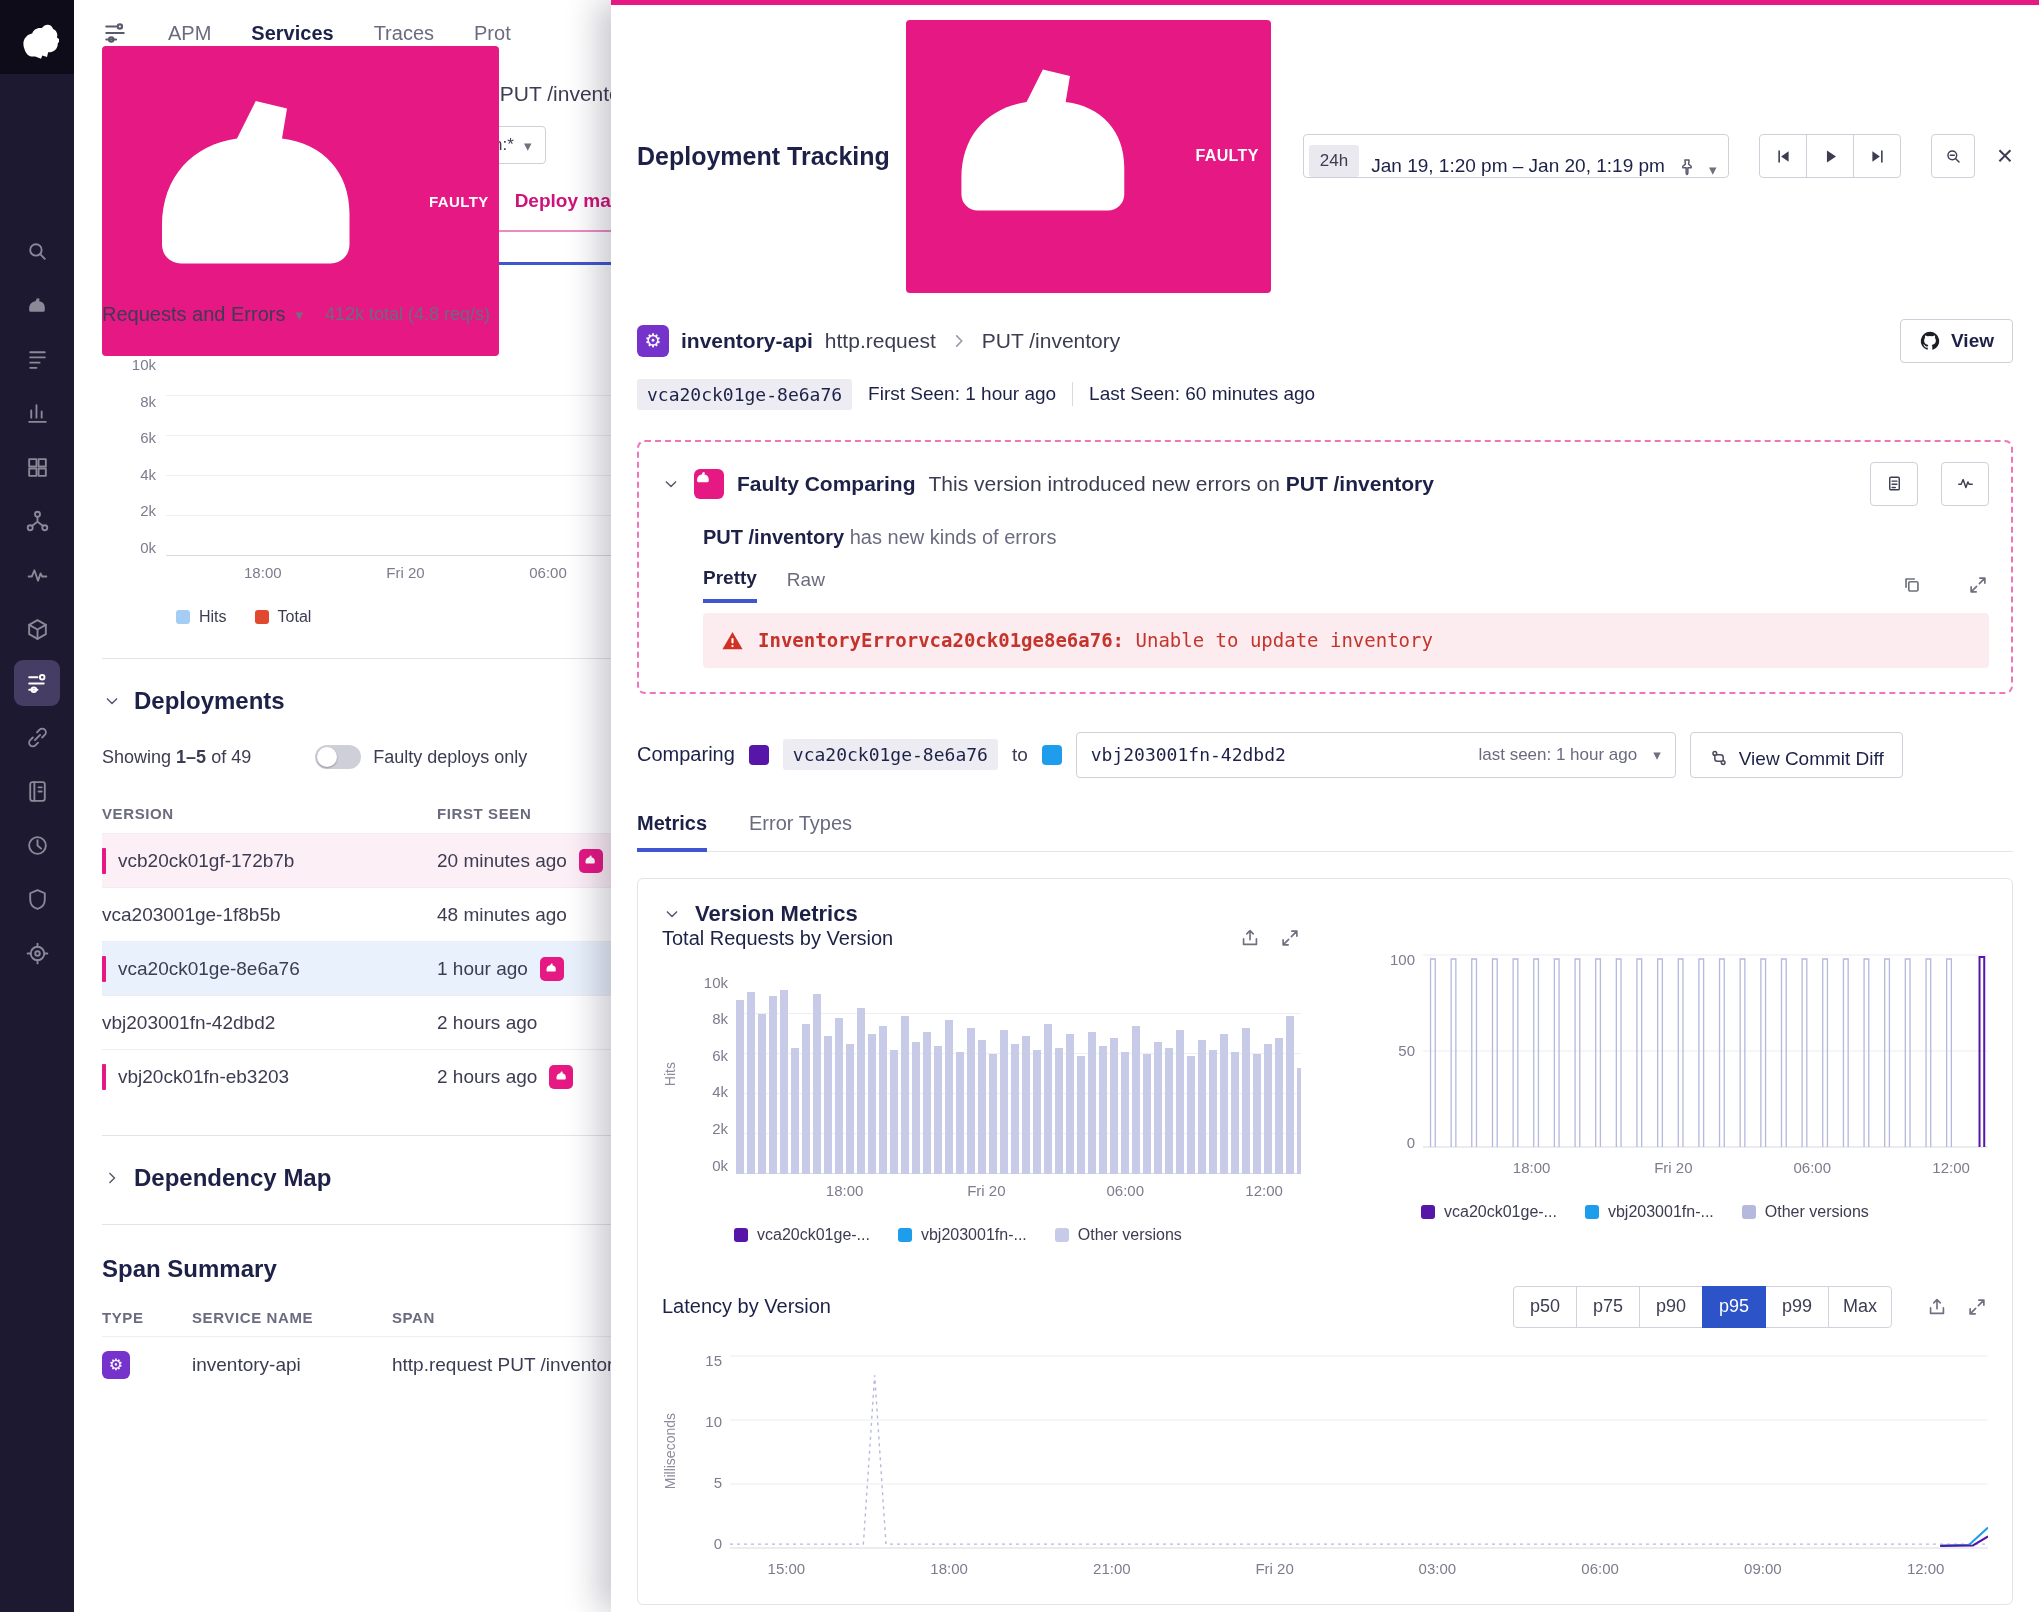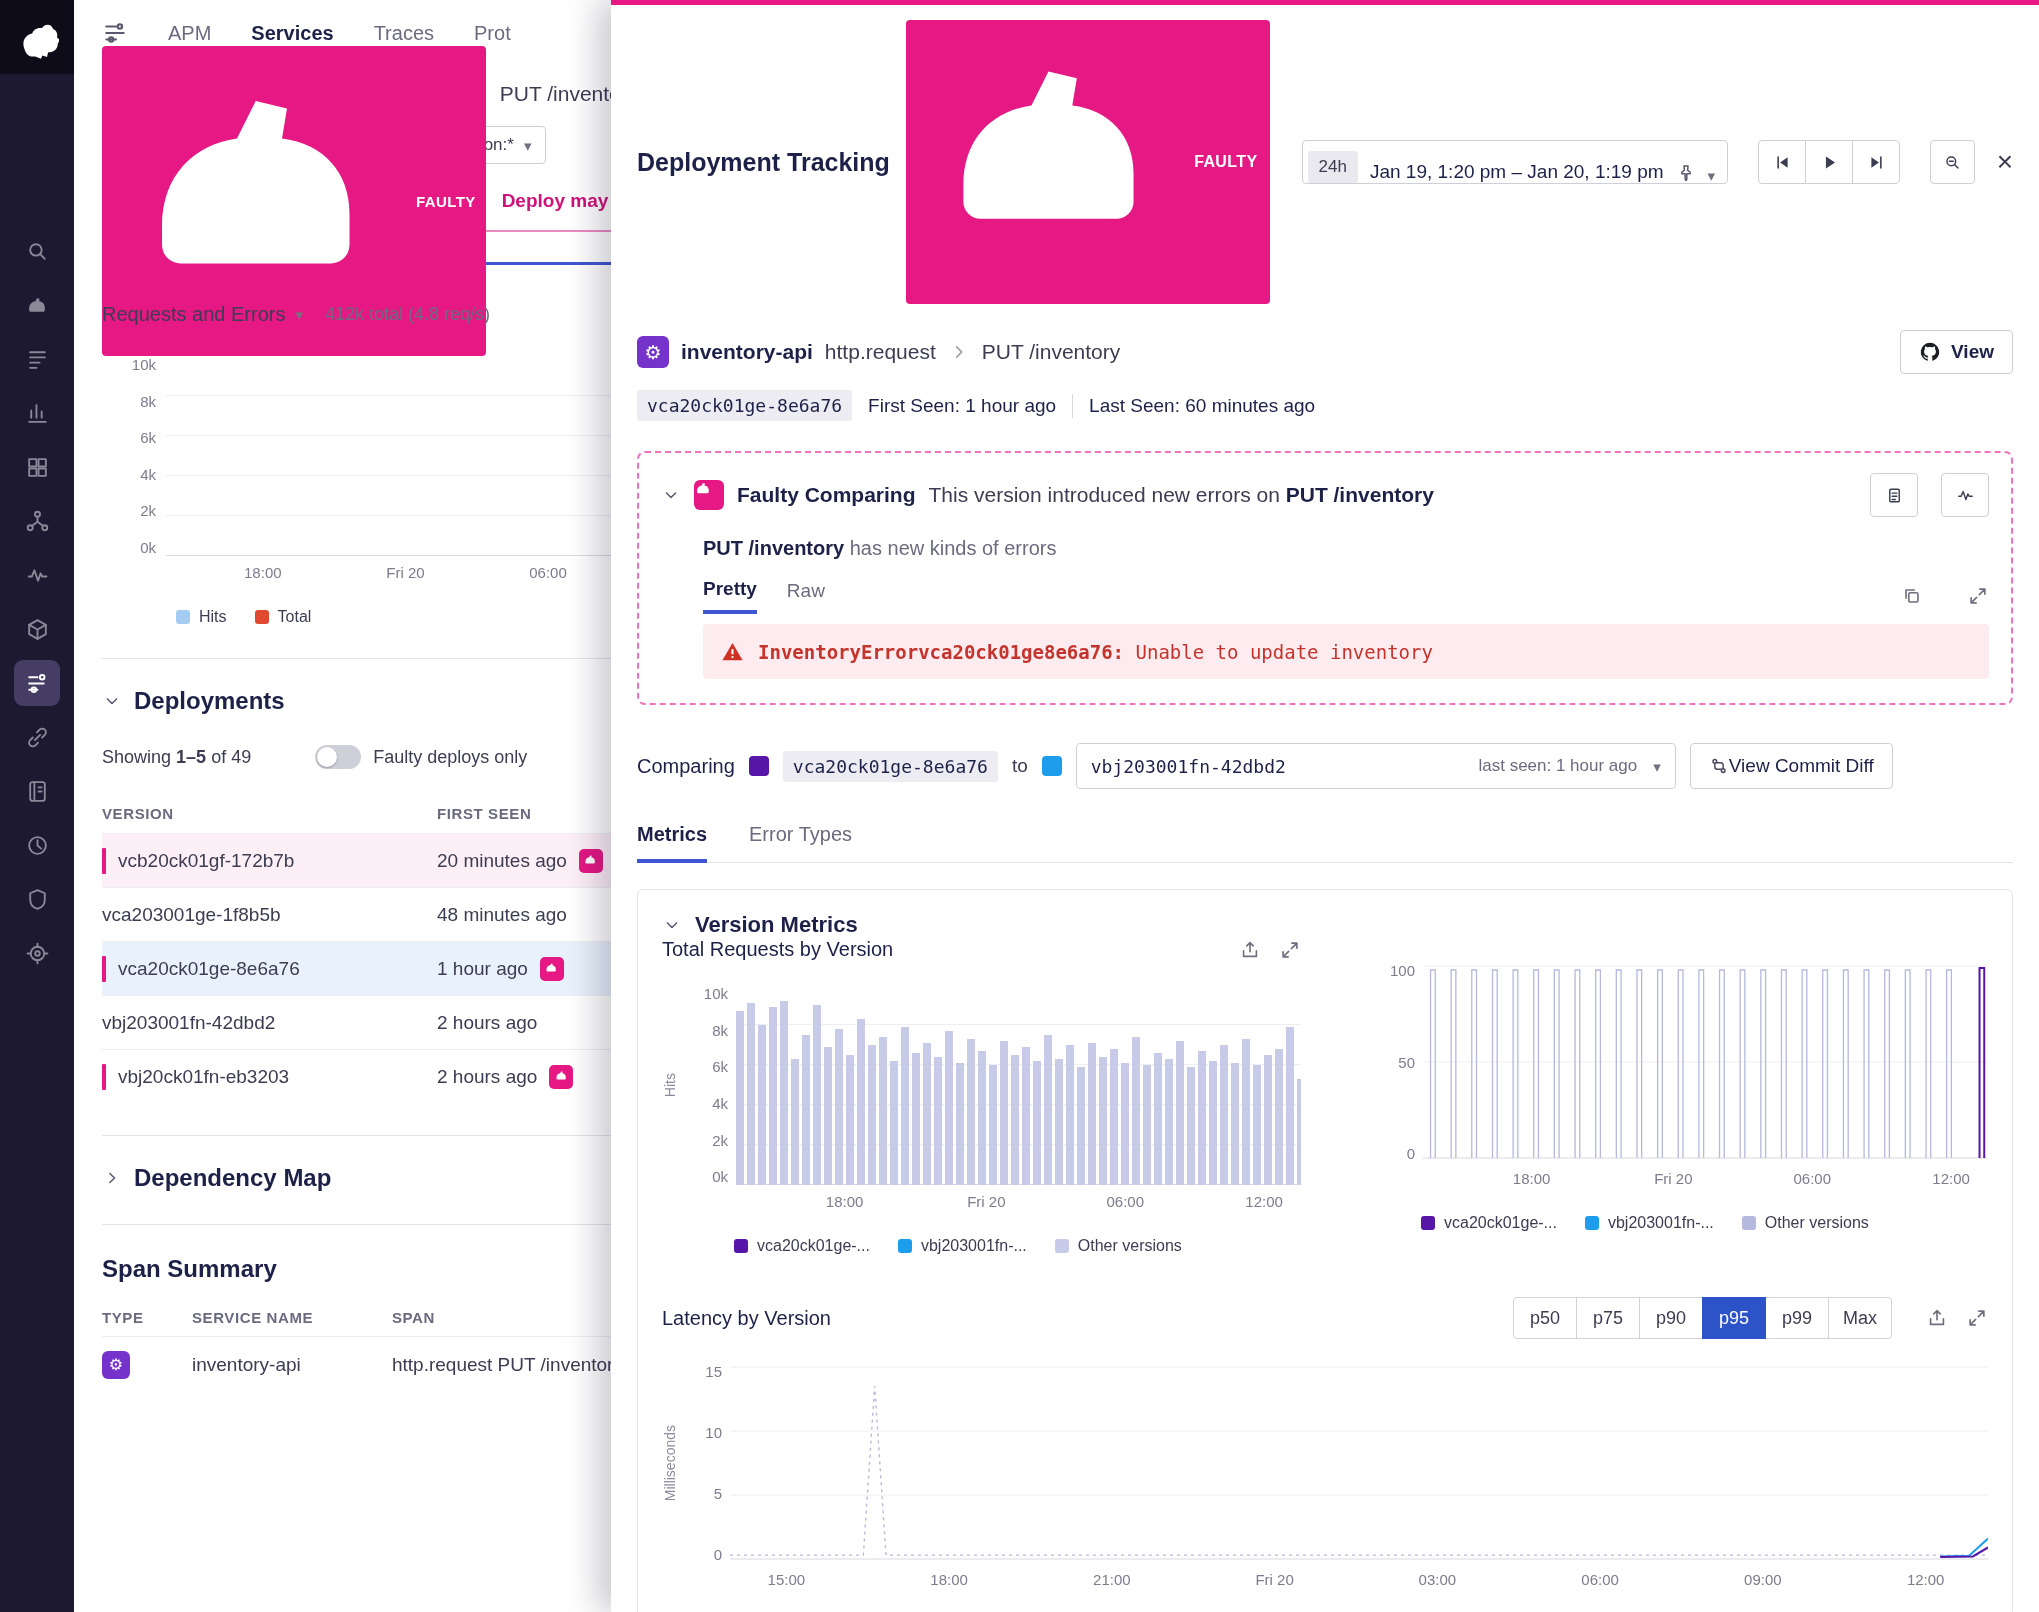--- a/index.html
+++ b/index.html
@@ -38,21 +38,21 @@
   .crumbrow{display:flex;align-items:center;gap:12px;height:56px}
   .star{font-size:24px;color:#b9b9c8;line-height:1}
   .gearchip{width:32px;height:32px;border-radius:6px;background:var(--gearpurple);color:#fff;font-size:19px;display:inline-flex;align-items:center;justify-content:center}
   .gearchip.small{width:28px;height:28px;font-size:16px}
   .svc{font-size:21px;font-weight:700;color:var(--navy)}
   .op,.op2{font-size:21px;color:var(--text)}
   .crumb-sep{font-size:24px;color:#9a9aa8}
   #filters{display:flex;gap:12px;margin-top:4px}
   .pill{display:inline-flex;align-items:center;gap:10px;height:38px;padding:0 14px;border:1px solid var(--border-dark);border-radius:4px;font-size:17px;color:var(--text);background:#fff}
   .banner{display:flex;align-items:center;gap:16px;height:60px;margin-top:8px;border-bottom:2px solid #ec8ac4}
-  .faulty-badge{display:inline-flex;align-items:center;gap:4px;background:var(--pink);color:#fff;font-weight:700;font-size:15px;padding:5px 10px;border-radius:4px;letter-spacing:.4px}
+  .faulty-badge{display:inline-flex;align-items:center;gap:17px;background:var(--pink);color:#fff;font-weight:700;font-size:15px;padding:5px 10px;border-radius:4px;letter-spacing:.4px}
   .faulty-badge .dog-slot{width:15px;height:15px;color:#fff}
   .faulty-badge.big{font-size:16px;padding:6px 12px}
   .banner-text{font-size:19px;color:var(--pink-text)}
   .banner-text b{font-weight:700}
   .accent-line{height:3px;background:var(--accent);margin-top:30px;width:100%}
 
   .req-head{display:flex;align-items:center;gap:22px;margin-top:38px}
   .req-dd{display:inline-flex;align-items:center;gap:10px;font-size:20px;color:var(--text)}
   .req-total{font-size:18px;color:var(--muted)}
   .chart-block{display:flex;margin-left:16px;margin-top:30px}
@@ -146,21 +146,21 @@
 
   .cmprow{display:flex;align-items:center;gap:14px;margin-top:38px}
   .cmp-label{font-size:20px;color:var(--navy)}
   .swatch{width:20px;height:20px;border-radius:4px;flex:none}
   .swatch.purple{background:var(--purple)}
   .swatch.blue{background:var(--blue)}
   .cmp-to{font-size:19px;color:var(--text)}
   .cmp-dd{display:flex;align-items:center;gap:16px;border:1px solid var(--border-dark);border-radius:4px;height:46px;padding:0 14px;width:600px}
   .cmp-dd .mono{font-size:18px;color:var(--navy)}
   .lastseen{font-size:17px;color:var(--muted);white-space:nowrap}
-  .commit-btn{display:inline-flex;align-items:center;height:46px;padding:8px 18px;border:1px solid var(--border-dark);border-radius:4px;background:#fff;font-size:19px;color:var(--navy)}
+  .commit-btn{display:inline-flex;gap:10px;height:46px;padding:15px 18px;border:1px solid var(--border-dark);border-radius:4px;background:#fff;font-size:19px;color:var(--navy)}
   .commit-btn .i{width:20px;height:20px;color:#4a4a5e}
 
   .p-tabs{display:flex;gap:42px;margin-top:34px;border-bottom:1px solid var(--border)}
   .ptab{font-size:20px;color:var(--muted);padding-bottom:13px}
   .ptab.active{color:var(--navy);font-weight:700;border-bottom:4px solid var(--accent);margin-bottom:-1px}
 
   .vm-card{margin-top:26px;border:1px solid var(--border);border-radius:6px;padding:22px 24px}
   .vm-head{display:flex;align-items:center;gap:13px;font-size:22px;font-weight:700;color:var(--navy)}
   .vm-head .i{width:20px;height:20px;color:#5a5a6e}
   .charts2{display:flex;gap:48px;}

